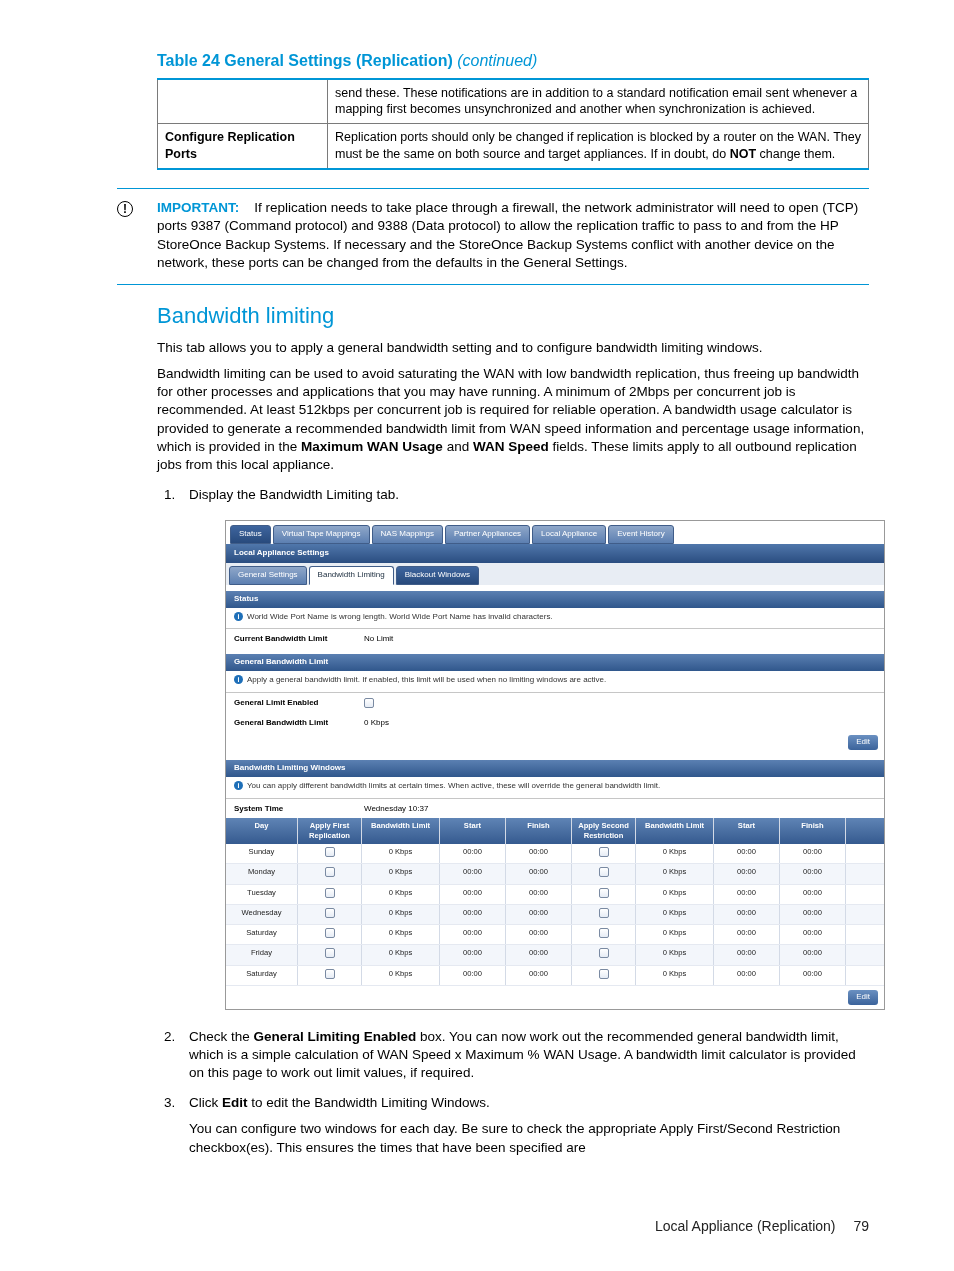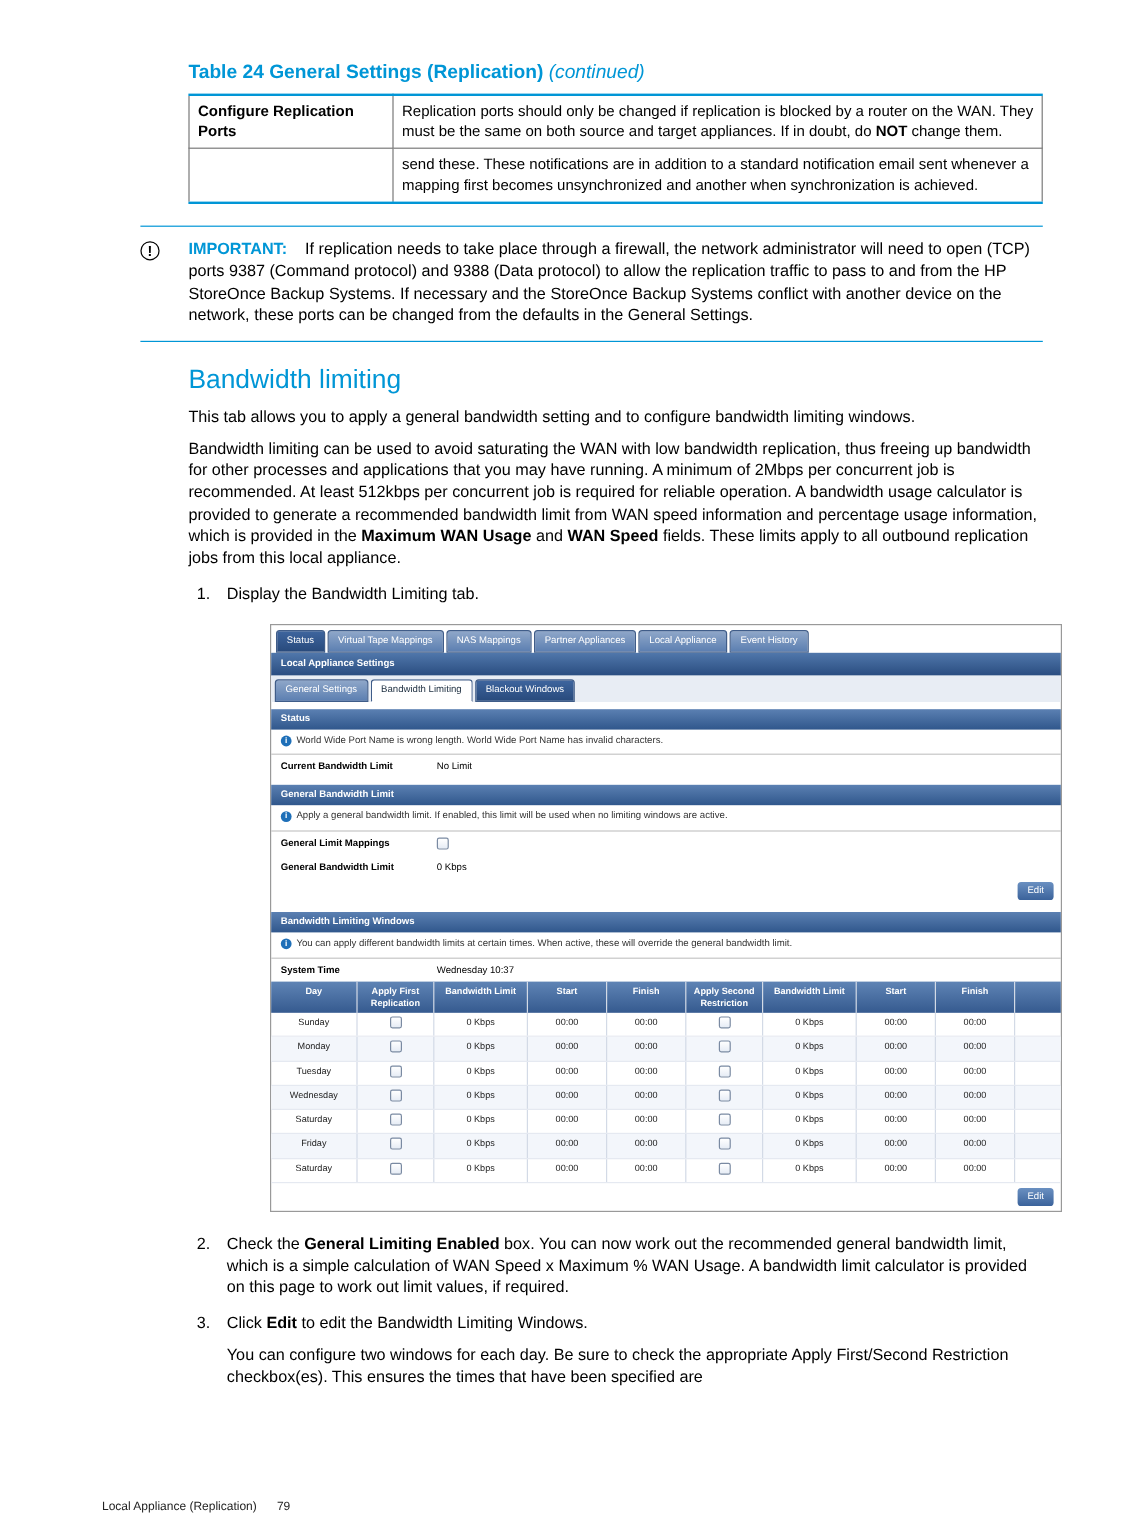--- a/index.html
+++ b/index.html
@@ -113,43 +113,43 @@
   .ss-chk {
     display: inline-block; width: 10px; height: 10px; border: 1px solid #7a8aa2;
     background: linear-gradient(#fff,#e6ecf5); border-radius: 2px;
   }
   .icon-important {
     width: 16px; height: 16px; border: 1.6px solid #000; border-radius: 50%;
     display: flex; align-items: center; justify-content: center;
     font-weight: bold; font-size: 12px;
   }
   .footer {
-    margin-top: 92px; font-size: 10px; color: #222;
+    margin-top: 60px; text-align: right; font-size: 14px; color: #222;
     padding-right: 0;
   }
   .footer .pn { margin-left: 14px; }
 </style>
 </head>
 <body>
 
 <div class="indent-main">
   <div class="table-caption">
     <span>Table 24 General Settings (Replication)</span>
     <span class="cont">(continued)</span>
   </div>
 
   <table class="settings">
     <tbody>
         <tr>
+      <td class="lbl"></td>
+      <td>send these. These notifications are in addition to a standard notification email sent whenever a mapping first becomes unsynchronized and another when synchronization is achieved.</td>
+    </tr>
+    <tr>
       <td class="lbl">Configure Replication Ports</td>
       <td><span></span>Replication ports should only be changed if replication is blocked by a router on the WAN. They must be the same on both source and target appliances. If in doubt, do <b>NOT</b> change them.</td>
-    </tr>
-    <tr>
-      <td class="lbl"></td>
-      <td>send these. These notifications are in addition to a standard notification email sent whenever a mapping first becomes unsynchronized and another when synchronization is achieved.</td>
     </tr>
   </tbody>
     </table>
 </div>
 
 <div class="important-block" style="margin-left:32px;">
   <div class="important-iconcol">
     <div class="icon-important">!</div>
   </div>
   <div class="important-text">
@@ -191,21 +191,21 @@
         <div class="ss-rule"></div>
         <div class="ss-row">
             <div class="ss-lbl">Current Bandwidth Limit</div>
             <div class="ss-val">No Limit</div>
           </div>
 
         <div class="ss-section-hdr">General Bandwidth Limit</div>
         <div class="ss-infobox"><span class="ss-info-icon">i</span><span>Apply a general bandwidth limit. If enabled, this limit will be used when no limiting windows are active.</span></div>
         <div class="ss-rule"></div>
         <div class="ss-row">
-            <div class="ss-lbl">General Limit Mappings</div>
+            <div class="ss-lbl">General Limit Enabled</div>
             <div><span class="ss-chk"></span></div>
           </div>
         <div class="ss-row">
             <div class="ss-lbl">General Bandwidth Limit</div>
             <div class="ss-val">0 Kbps</div>
           </div>
         <div class="ss-editbtn">Edit</div>
         <div class="ss-clear"></div>
 
         <div class="ss-section-hdr">Bandwidth Limiting Windows</div>

